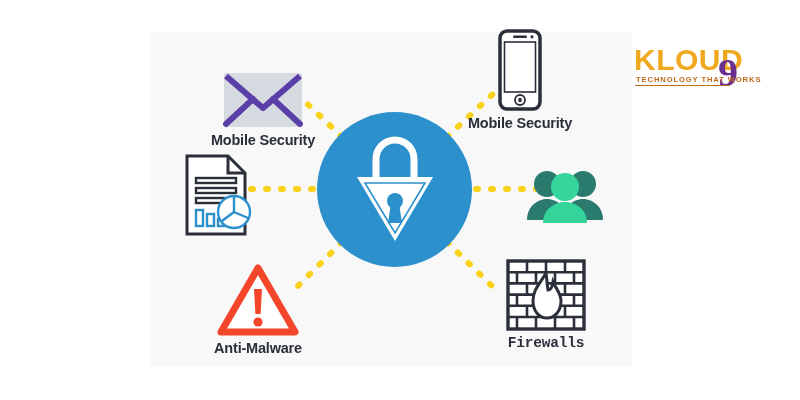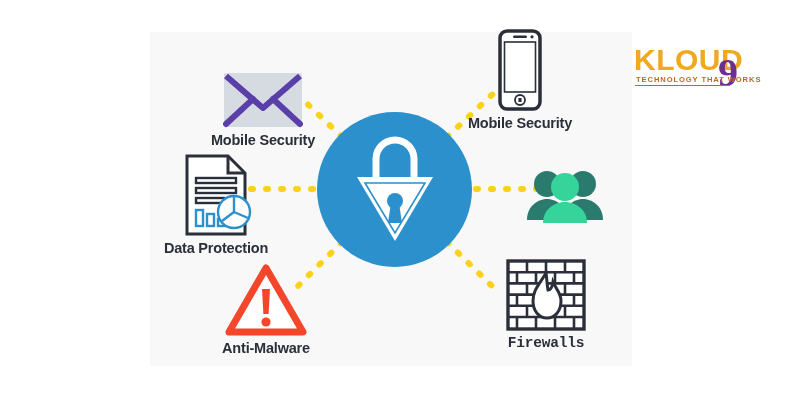--- a/index.html
+++ b/index.html
@@ -154,37 +154,36 @@
         <rect x="20" y="24" width="40" height="5" fill="none" stroke="#2b2f3a" stroke-width="2.4"></rect>
         <rect x="20" y="34" width="40" height="5" fill="none" stroke="#2b2f3a" stroke-width="2.4"></rect>
         <rect x="20" y="44" width="28" height="5" fill="none" stroke="#2b2f3a" stroke-width="2.4"></rect>
         <rect x="20" y="56" width="7" height="16" fill="none" stroke="#2b90cc" stroke-width="2.4"></rect>
         <rect x="31" y="60" width="7" height="12" fill="none" stroke="#2b90cc" stroke-width="2.4"></rect>
         <rect x="42" y="65" width="7" height="7" fill="none" stroke="#2b90cc" stroke-width="2.4"></rect>
         <circle cx="58" cy="58" r="16" fill="#ffffff" stroke="#2b90cc" stroke-width="2.4"></circle>
         <path d="M58 58 L58 42 M58 58 L72 64 M58 58 L46 67" fill="none" stroke="#2b90cc" stroke-width="2.4"></path>
       </svg>
     </span>
-    <span class="node-label">Data Protection</span>
   </div>
 
   <div class="node" style="left:348px; top:135px; width:134px;">
     <span class="icon-box">
       <svg width="80" height="56" viewBox="0 0 80 56">
         <circle cx="22" cy="17" r="13" fill="#2b7a6e"></circle>
         <path d="M2 53 C2 38 14 32 22 32 C30 32 42 38 42 53 Z" fill="#2b7a6e"></path>
         <circle cx="58" cy="17" r="13" fill="#2b7a6e"></circle>
         <path d="M38 53 C38 38 50 32 58 32 C66 32 78 38 78 53 Z" fill="#2b7a6e"></path>
         <circle cx="40" cy="20" r="14" fill="#35d49a"></circle>
         <path d="M18 56 C18 41 31 35 40 35 C49 35 62 41 62 56 Z" fill="#35d49a"></path>
       </svg>
     </span>
   </div>
 
-  <div class="node" style="left:54px; top:232px; width:124px;">
+  <div class="node" style="left:46px; top:232px; width:124px;">
     <span class="icon-box">
       <svg width="82" height="72" viewBox="0 0 82 72">
         <path d="M41 4 L78 68 L4 68 Z" fill="#ffffff" stroke="#f4462a" stroke-width="7" stroke-linejoin="round"></path>
         <path d="M37 25 L45 25 L43.6 50 L38.4 50 Z" fill="#f4462a"></path>
         <circle cx="41" cy="58" r="4.6" fill="#f4462a"></circle>
       </svg>
     </span>
     <span class="node-label">Anti-Malware</span>
   </div>
 

